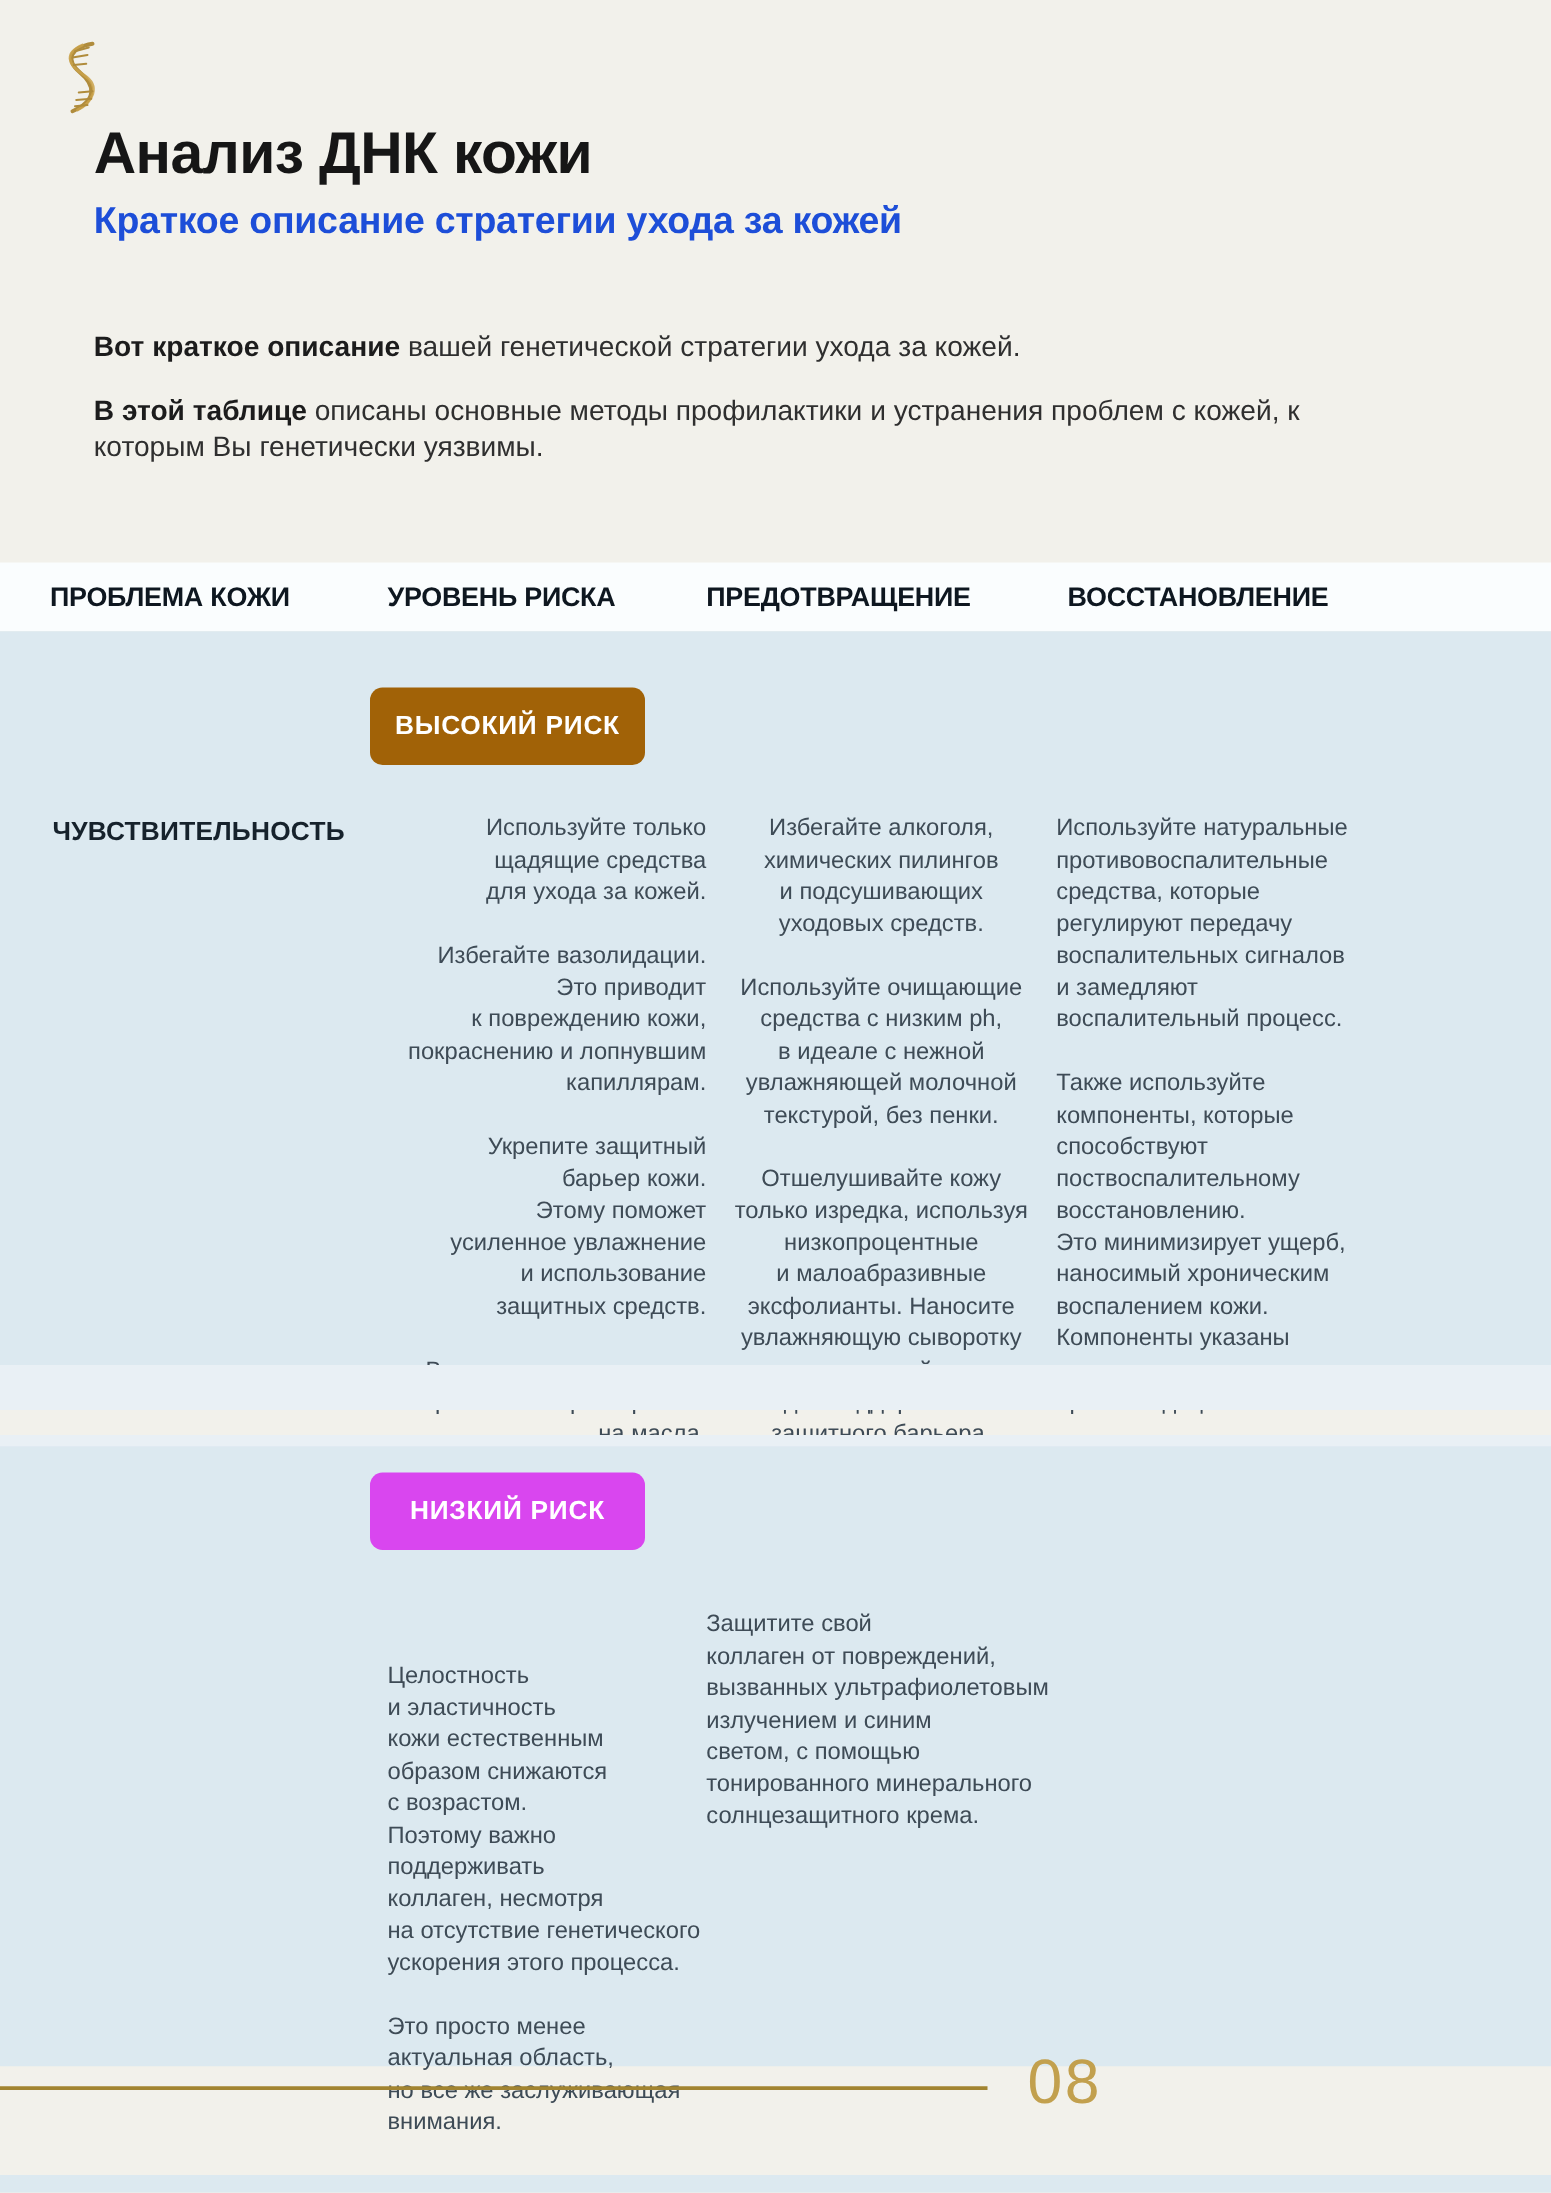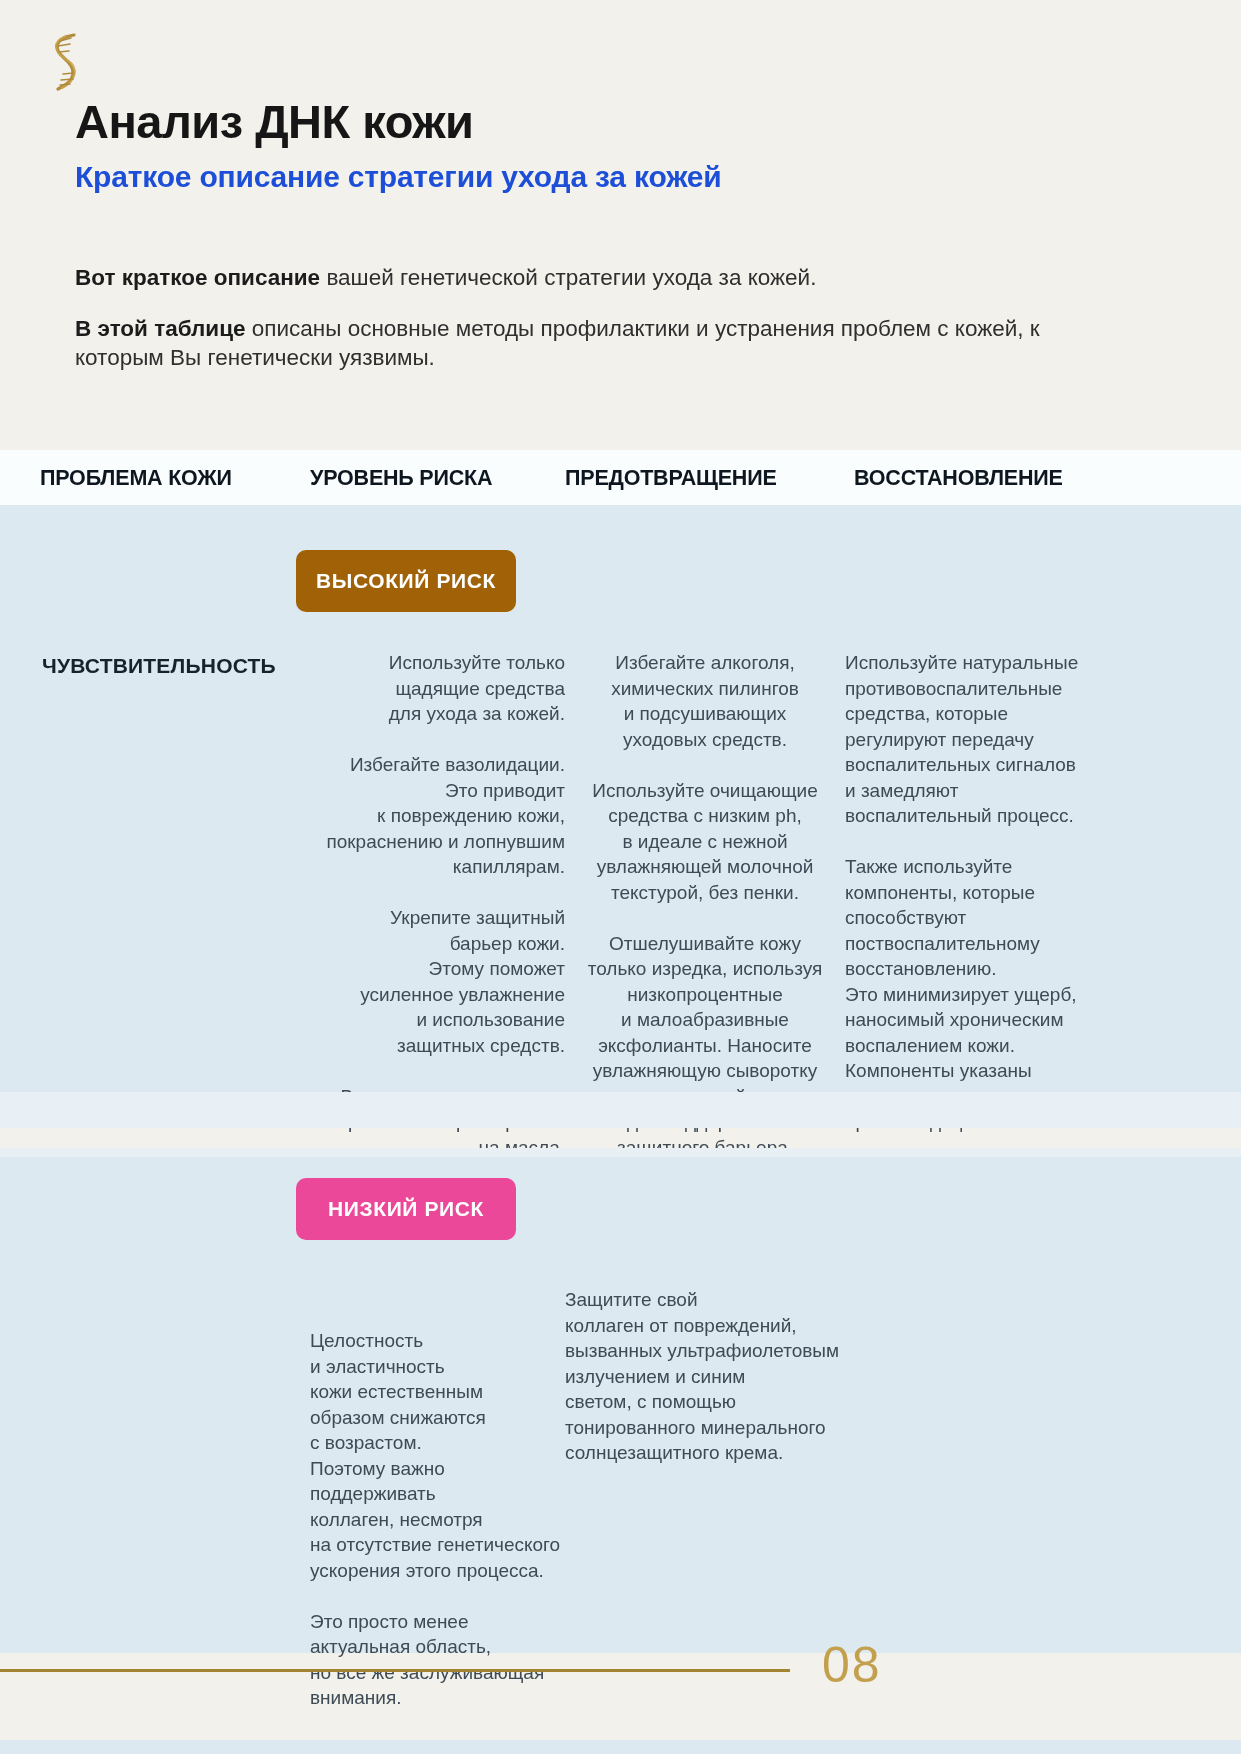--- a/index.html
+++ b/index.html
@@ -190,21 +190,21 @@
 воспалением кожи.
 Компоненты указаны
 ниже в разделе
 «рекомендации».</div>
 </div>
 
 <div class="abs strip-light"></div>
 
 <div class="abs section section-2">
   <div class="top-strip"></div>
-  <div class="badge badge-low" style="background: #ec4899;">НИЗКИЙ РИСК</div>
+  <div class="badge badge-low" style="background: #d946ef;">НИЗКИЙ РИСК</div>
   <div class="cell s2-c2">Целостность
 и эластичность
 кожи естественным
 образом снижаются
 с возрастом.
 Поэтому важно
 поддерживать
 коллаген, несмотря
 на отсутствие генетического
 ускорения этого процесса.

